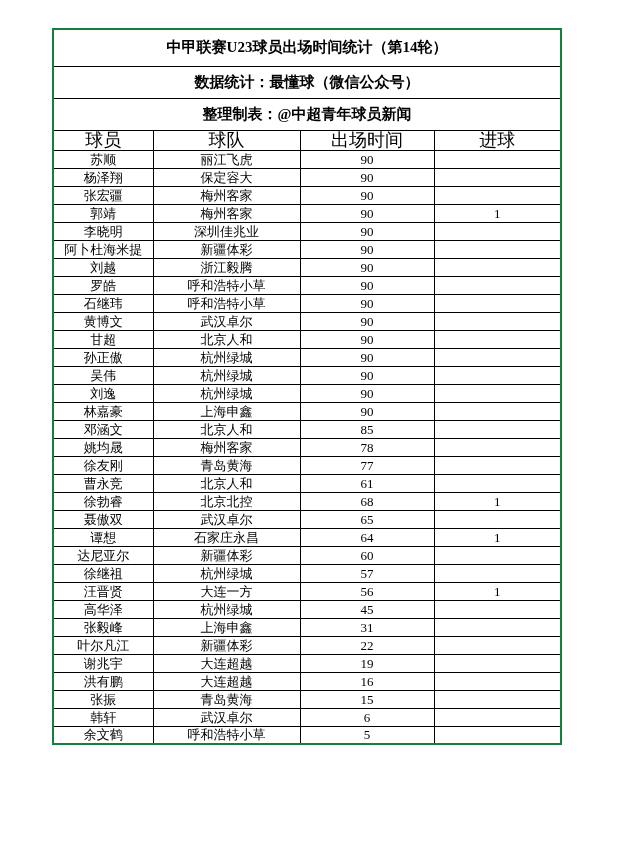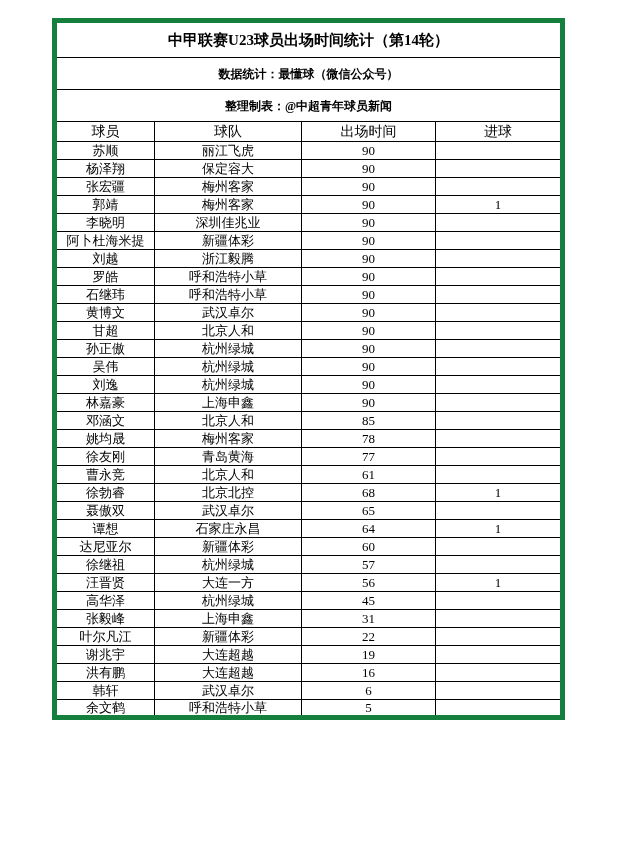--- a/index.html
+++ b/index.html
@@ -11,25 +11,25 @@
   .page {
     position: relative;
     width: 618px;
     height: 843px;
     background: #ffffff;
     overflow: hidden;
   }
   table.stats {
     position: absolute;
     left: 52px;
-    top: 18px;
+    top: 28px;
     width: 508px;
     border-collapse: collapse;
     table-layout: fixed;
-    border: 5px solid #15803d;
+    border: 2px solid #15803d;
   }
   table.stats col.c1 { width: 100px; }
   table.stats col.c2 { width: 147px; }
   table.stats col.c3 { width: 134px; }
   table.stats col.c4 { width: 127px; }
   table.stats td, table.stats th {
     border: 1px solid #000000;
     text-align: center;
     vertical-align: middle;
     font-weight: normal;
@@ -39,28 +39,27 @@
     overflow: hidden;
     white-space: nowrap;
   }
   tr.title-row td {
     height: 37px;
     font-size: 15px;
     font-weight: bold;
   }
   tr.subtitle-row td {
     height: 32px;
-    font-size: 12px;
+    font-size: 15px;
     font-weight: bold;
     margin-top: 8px;
   }
   tr.header-row th {
     height: 20px;
-    font-size: 14px;
-    font-family: Liberation Mono, monospace;
+    font-size: 18px;
   }
   tr.data-row td {
     height: 18px;
     font-size: 13px;
   }
 </style>
 </head>
 <body>
 
 <div class="page">
@@ -262,20 +261,26 @@
           <td>19</td>
           <td></td>
         </tr>
         <tr class="data-row">
           <td>洪有鹏</td>
           <td>大连超越</td>
           <td>16</td>
           <td></td>
         </tr>
         <tr class="data-row">
+          <td>张振</td>
+          <td>青岛黄海</td>
+          <td>15</td>
+          <td></td>
+        </tr>
+        <tr class="data-row">
           <td>韩轩</td>
           <td>武汉卓尔</td>
           <td>6</td>
           <td></td>
         </tr>
         <tr class="data-row">
           <td>余文鹤</td>
           <td>呼和浩特小草</td>
           <td>5</td>
           <td></td>

